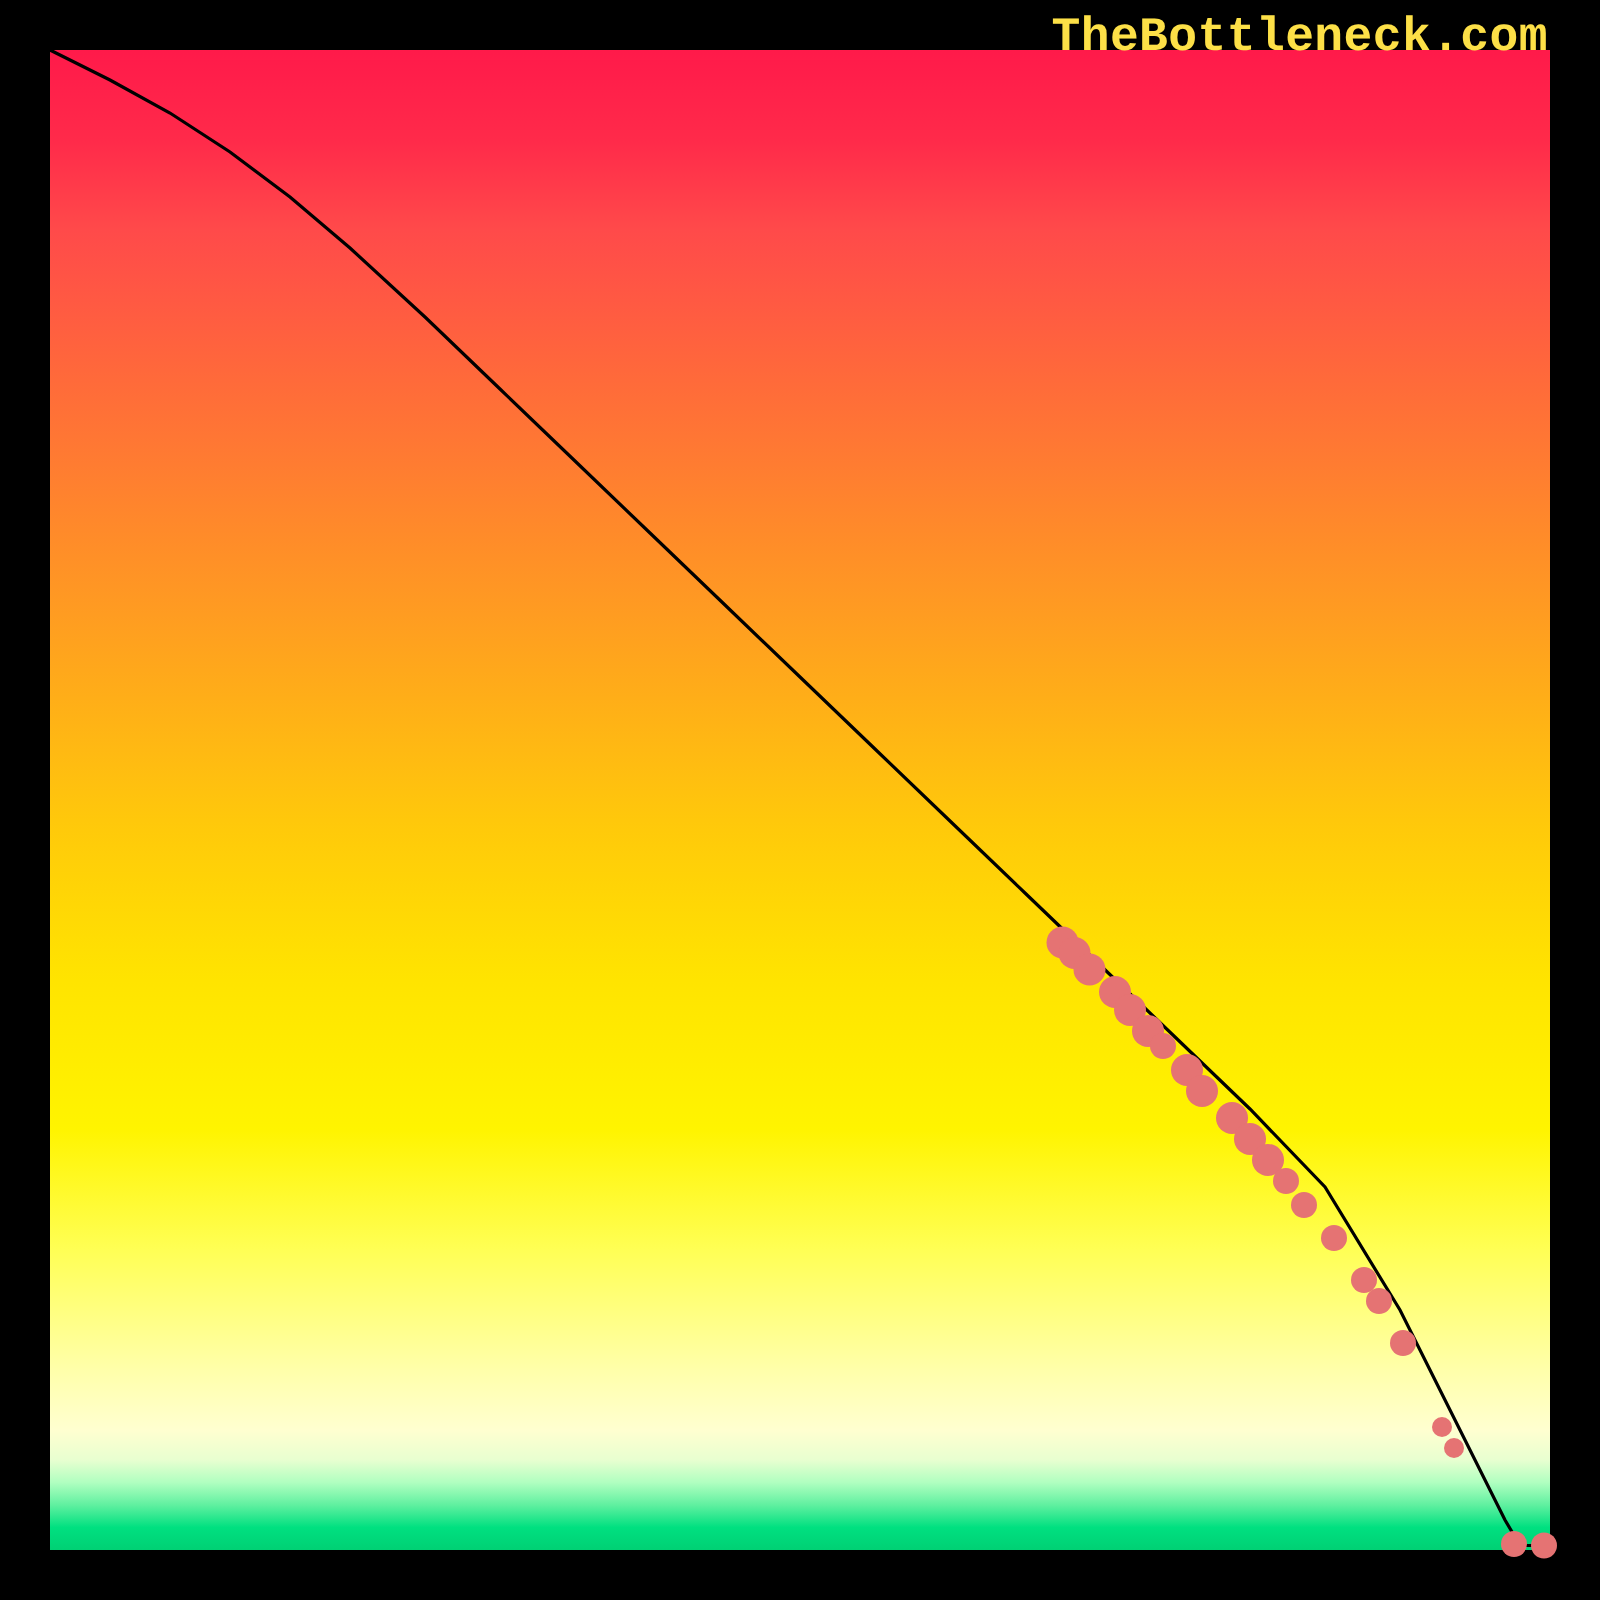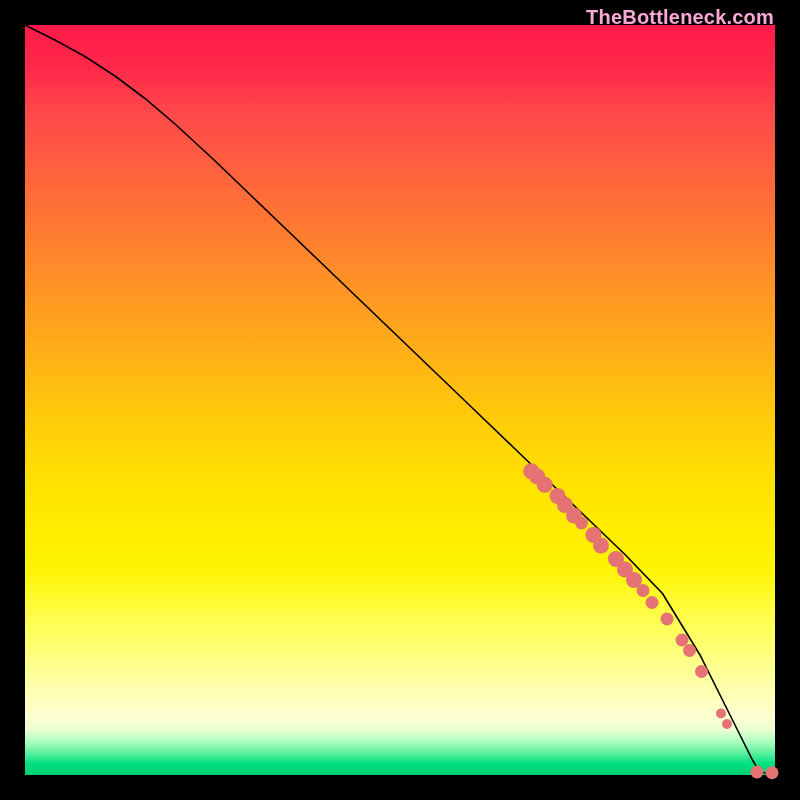--- a/index.html
+++ b/index.html
@@ -32,24 +32,24 @@
       #e8ffd0 94%,
       #b0ffc0 95.5%,
       #60f0a0 97%,
       #00e080 98.5%,
       #00d074 100%);
   }
   .watermark {
     position: absolute;
     top: 6px;
     right: 26px;
-    font-family: Liberation Sans, sans-serif;
-    font-size: 20px;
+    font-family: Liberation Mono, monospace;
+    font-size: 24px;
     font-weight: bold;
-    color: #f9a8d4;
+    color: #fde047;
     letter-spacing: 0.2px;
     pointer-events: none;
   }
   .curve-svg {
     position: absolute;
     left: 0;
     top: 0;
     width: 750px;
     height: 750px;
     overflow: visible;

